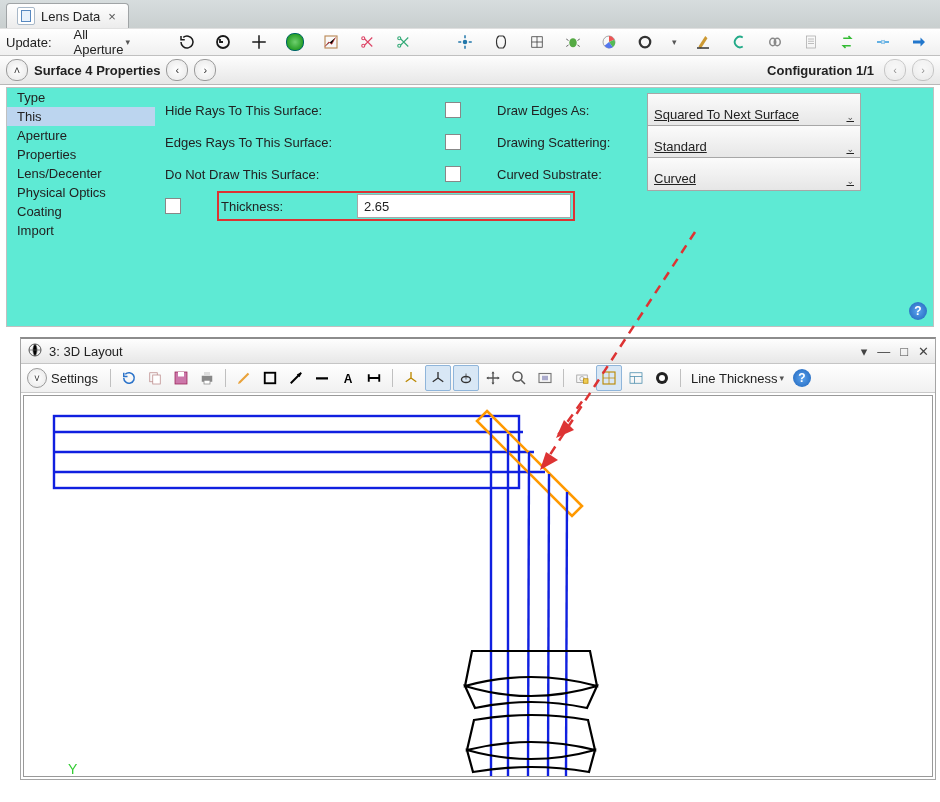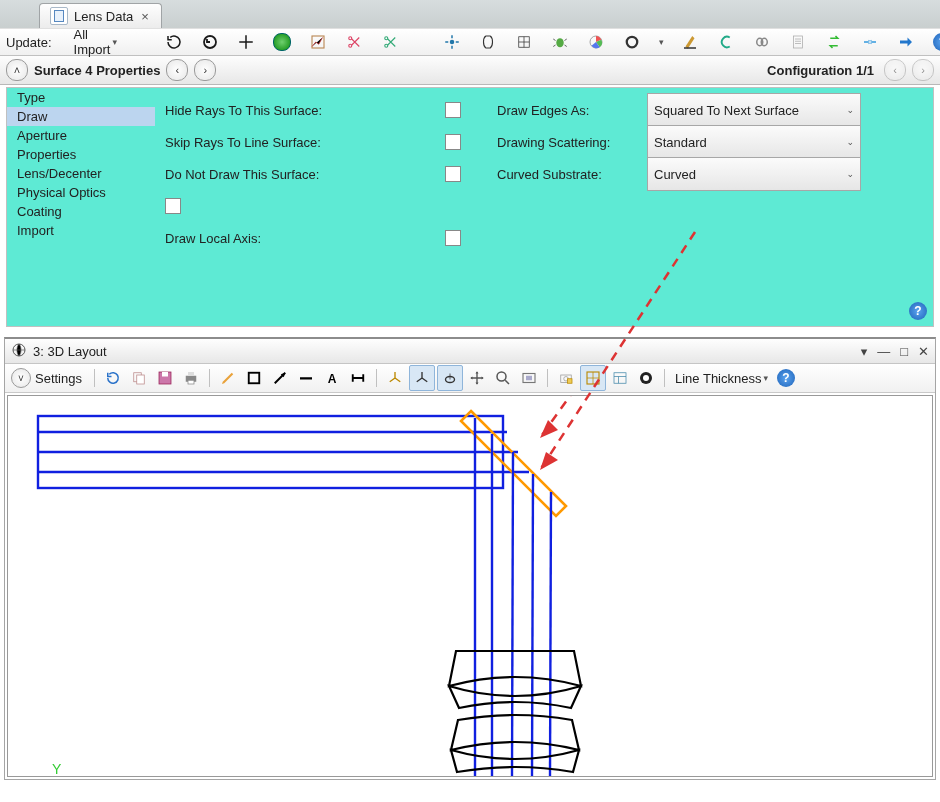--- a/index.html
+++ b/index.html
@@ -1,20 +1,20 @@
 <!DOCTYPE html>
 <html><head>
 <meta charset="utf-8">
 <style>
   html, body { margin: 0; padding: 0; font-family: "Segoe UI", Arial, sans-serif; font-size: 13px; color: #222; background: #fff; }
   .app { width: 940px; height: 802px; box-sizing: border-box; overflow: hidden; background: #fff; }
 
   
   .tab-strip { height: 28px; background: linear-gradient(#d7ddde, #c9cfcf); display: flex; align-items: flex-end; padding-left: 6px; }
-  .tab { background: linear-gradient(#fefefe, #ececec); border: 1px solid #a0a4a6; border-bottom: none; border-top-left-radius: 4px; border-top-right-radius: 4px; height: 24px; display: flex; align-items: center; padding: 0 10px; gap: 6px; margin-left: 33px; }
+  .tab { background: linear-gradient(#fefefe, #ececec); border: 1px solid #a0a4a6; border-bottom: none; border-top-left-radius: 4px; border-top-right-radius: 4px; height: 24px; display: flex; align-items: center; padding: 0 10px; gap: 6px; }
   .tab-icon { width: 16px; height: 16px; background: #fff; border: 1px solid #a8b8c8; border-radius: 2px; display: flex; align-items: center; justify-content: center; }
   .tab-icon::after { content: ""; display: block; width: 8px; height: 10px; border: 1px solid #5788c0; background: #e8f1fb; }
   .tab-close { font-family: Arial; color: #555; padding: 0 2px; }
 
   
   .main-toolbar { height: 26px; background: linear-gradient(#fff, #f0f0f0); border-top: 1px solid #e0e0e0; border-bottom: 1px solid #c0c0c0; display: flex; align-items: center; padding: 0 6px; gap: 18px; }
   .tb-label { padding-right: 4px; }
   .tb-dd { display: inline-flex; align-items: center; gap: 2px; padding-right: 4px; }
   .tb-dd .chev { font-size: 9px; color: #555; }
   .tb-sep { width:1px; height:18px; background:#c0c0c0; margin:0 4px; }
@@ -30,30 +30,30 @@
   
   .props-panel { display: flex; border: 1px solid #c0c0c0; margin: 2px 6px 0 6px; height: 238px; background: #5eead4; position: relative; }
   .side-list { width: 148px; border-right: 0px solid #ddd; }
   .side-item { padding: 2px 10px; }
   .side-item.selected { background: #bcd5ef; }
   .props-body { flex: 1; padding: 6px 10px; position: relative; }
   .row { display: flex; align-items: center; height: 32px; gap: 10px; }
   .col-labels { width: 270px; }
   .chk { width: 14px; height: 14px; border: 1px solid #888; background: #fff; }
   .right-labels { width: 140px; }
-  .ddl { flex: 0 0 200px; height: 24px; border: 1px solid #a7a7a7; background: linear-gradient(#fbfbfb, #e6e6e6); display: flex; align-items: center; padding: 4px 6px; justify-content: space-between; }
+  .ddl { flex: 0 0 200px; height: 24px; border: 1px solid #a7a7a7; background: linear-gradient(#fbfbfb, #e6e6e6); display: flex; align-items: flex-end; padding: 4px 6px; justify-content: space-between; text-decoration: underline; }
   .ddl .chev { font-size: 9px; color: #555; }
   .txt { flex: 0 0 200px; height: 22px; border: 1px solid #a7a7a7; background: #fff; padding: 0 6px; display: flex; align-items: center; }
   .thick-row { border: 2px solid #d33; padding: 0 2px; height: 26px; }
   .thick-row .right-labels { width: 136px; }
   .help-badge { position: absolute; right: 6px; bottom: 6px; }
   .help-glyph { width: 18px; height: 18px; border-radius: 9px; background: radial-gradient(#5aa3ef, #1d62b8); color: #fff; font-weight: bold; font-size: 12px; display: flex; align-items: center; justify-content: center; }
 
   
-  .layout-window { margin: 10px 4px 0 4px; border: 1px solid #a5a5a5; border-top: 2px solid #8c8c8c; }
+  .layout-window { margin: 10px 4px 0 20px; border: 1px solid #a5a5a5; border-top: 2px solid #8c8c8c; }
   .layout-titlebar { height: 24px; background: linear-gradient(#fefefe, #e7e7e7); border-bottom: 1px solid #c5c5c5; display: flex; align-items: center; padding: 0 6px; gap: 6px; }
   .layout-titlebar .spacer { margin-left: auto; display:flex; gap:10px; align-items:center; }
   .win-icon { font-family: Arial; font-size: 13px; color: #444; }
   .layout-toolbar { height: 28px; background: linear-gradient(#fff, #f1f1f1); border-bottom: 1px solid #c9c9c9; display: flex; align-items: center; padding: 0 6px; gap: 2px; }
   .layout-toolbar .tb-btn { width:24px; height:24px; }
   .layout-toolbar .pressed { background:#d8e7f5; border:1px solid #8fb5da; }
   .canvas { position: relative; background: #fff; height: 380px; overflow: hidden; margin:0; border:1px solid #999; margin:2px;}
   .canvas svg { position: absolute; left: 0; top: 0; }
 
   .settings-dd { display:flex; align-items:center; gap:4px; padding-right:6px; }
@@ -73,21 +73,21 @@
     <div class="tab">
       <span class="tab-icon"></span>
       <span>Lens Data</span>
       <span class="tab-close">×</span>
     </div>
   </div>
 
   <div class="main-toolbar">
     <span class="tb-label">Update:</span>
     <span class="tb-dd">
-      <span>All Import</span>
+      <span>All Aperture</span>
       <span class="chev">▾</span>
     </span>
     <span class="tb-sep"></span>
     <span class="tb-btn">
         <svg viewBox="0 0 24 24">
           <path fill="none" stroke="#1a1a1a" stroke-width="2" d="M4 12a8 8 0 1 0 3-6.2M4 4v5h5"></path>
         </svg>
       </span>
     <span class="tb-btn">
         <svg viewBox="0 0 24 24">
@@ -211,21 +211,21 @@
     <span class="round-btn">‹</span>
     <span class="round-btn">›</span>
     <span class="config-label">Configuration 1/1</span>
     <span class="round-btn" style="opacity:.5">‹</span>
     <span class="round-btn" style="opacity:.5">›</span>
   </div>
 
   <div class="props-panel">
     <div class="side-list">
       <div class="side-item"><span>Type</span></div>
-      <div class="side-item selected"><span>Draw</span></div>
+      <div class="side-item selected"><span>This</span></div>
       <div class="side-item"><span>Aperture</span></div>
       <div class="side-item"><span>Properties</span></div>
       <div class="side-item"><span>Lens/Decenter</span></div>
       <div class="side-item"><span>Physical Optics</span></div>
       <div class="side-item"><span>Coating</span></div>
       <div class="side-item"><span>Import</span></div>
     </div>
 
     <div class="props-body">
 
@@ -233,21 +233,21 @@
         <span class="col-labels">Hide Rays To This Surface:</span>
         <span class="chk"></span>
         <span style="width:16px"></span>
         <span class="right-labels">Draw Edges As:</span>
         <span class="ddl">
           <span>Squared To Next Surface</span>
           <span class="chev">⌄</span>
         </span>
       </div>
       <div class="row">
-        <span class="col-labels">Skip Rays To Line Surface:</span>
+        <span class="col-labels">Edges Rays To This Surface:</span>
         <span class="chk"></span>
         <span style="width:16px"></span>
         <span class="right-labels">Drawing Scattering:</span>
         <span class="ddl">
           <span>Standard</span>
           <span class="chev">⌄</span>
         </span>
       </div>
       <div class="row">
         <span class="col-labels">Do Not Draw This Surface:</span>
@@ -255,24 +255,26 @@
         <span style="width:16px"></span>
         <span class="right-labels">Curved Substrate:</span>
         <span class="ddl">
           <span>Curved</span>
           <span class="chev">⌄</span>
         </span>
       </div>
       <div class="row">
         <span class="chk"></span>
         <span style="width:16px"></span>
-      </div>
-      <div class="row">
-        <span class="col-labels">Draw Local Axis:</span>
-        <span class="chk"></span>
+        <span class="thick-row" style="flex:0 0 346px; display:flex; align-items:center;">
+          <span class="right-labels">Thickness:</span>
+          <span class="txt">
+            <span>2.65</span>
+          </span>
+        </span>
       </div>
 
       <span class="help-badge">
           <span class="help-glyph">?</span>
         </span>
     </div>
   </div>
 
   <div class="layout-window">
     <div class="layout-titlebar">

